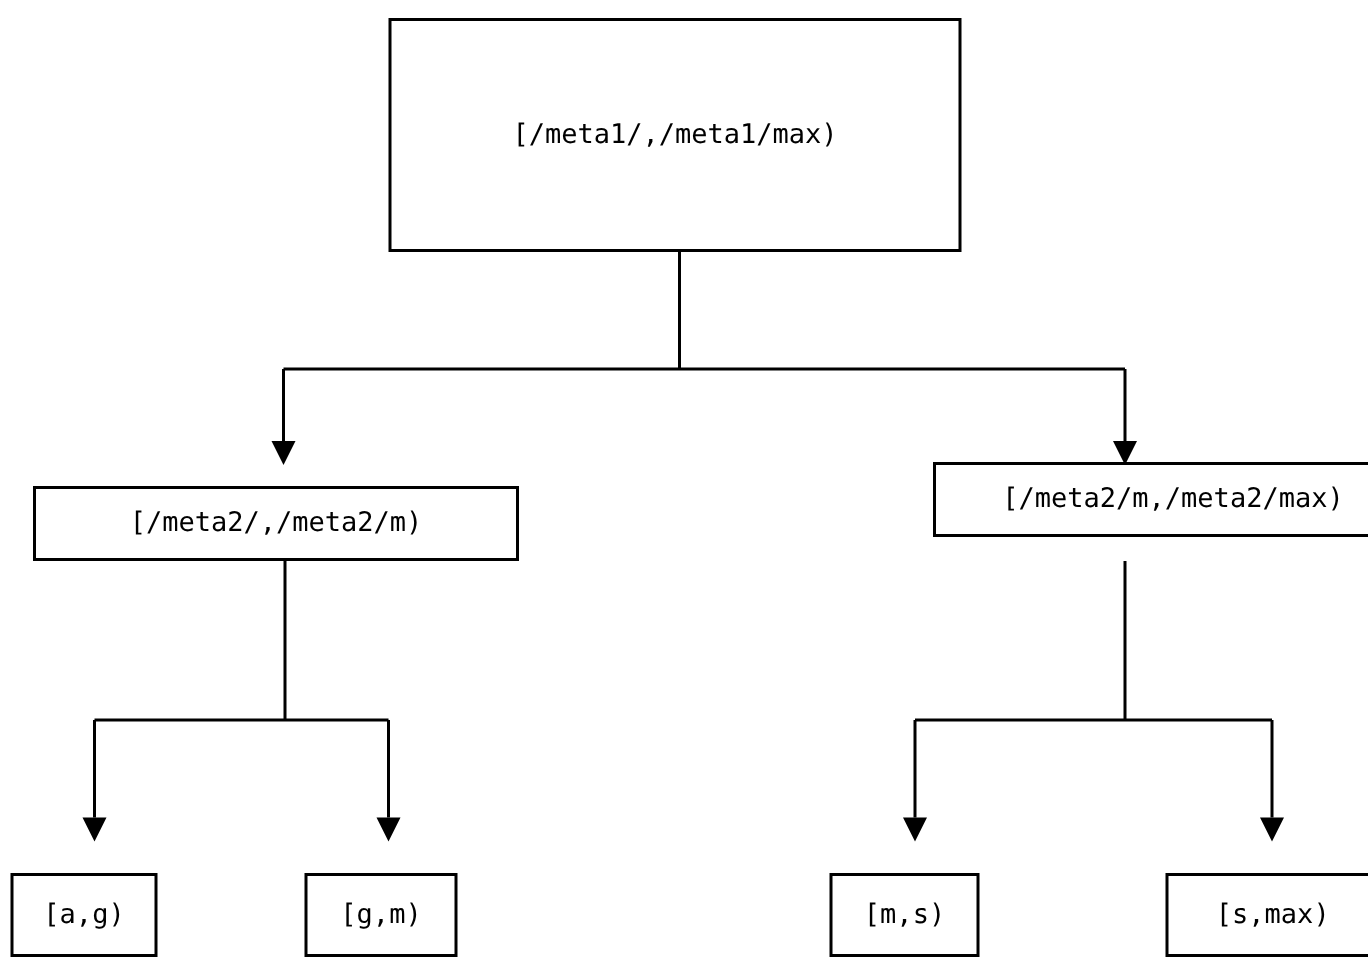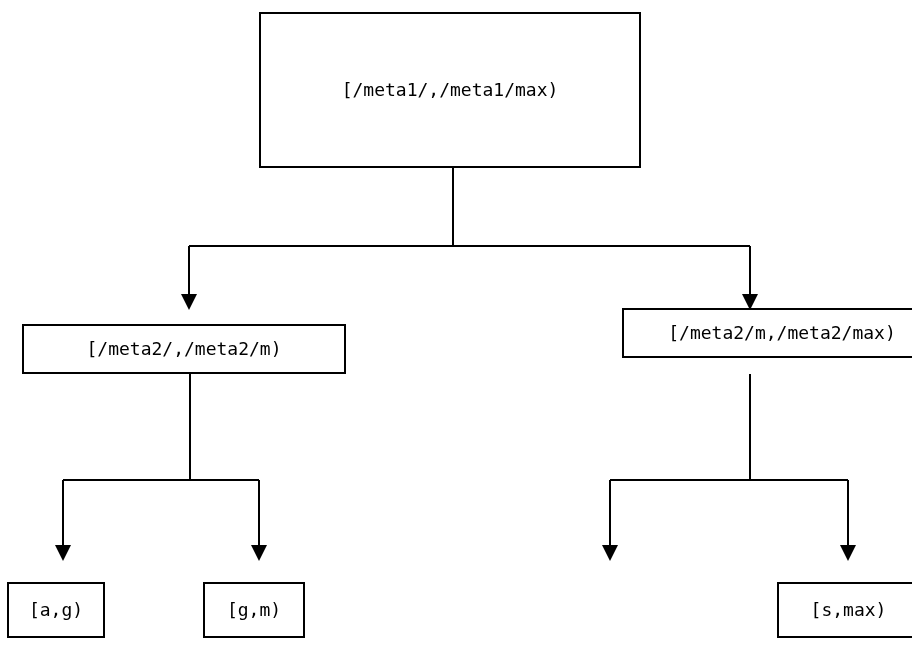--- a/index.html
+++ b/index.html
@@ -92,18 +92,21 @@
   </div>
 
   <div class="node node-gm">
     <span>[g,m)</span>
   </div>
 
   <div class="node node-ag">
     <span>[a,g)</span>
   </div>
 
+  <div class="node node-ms">
+    <span>[m,s)</span>
+  </div>
 
   <div class="node node-smax">
     <span>[s,max)</span>
   </div>
 
 </div>
 
 </body></html>

